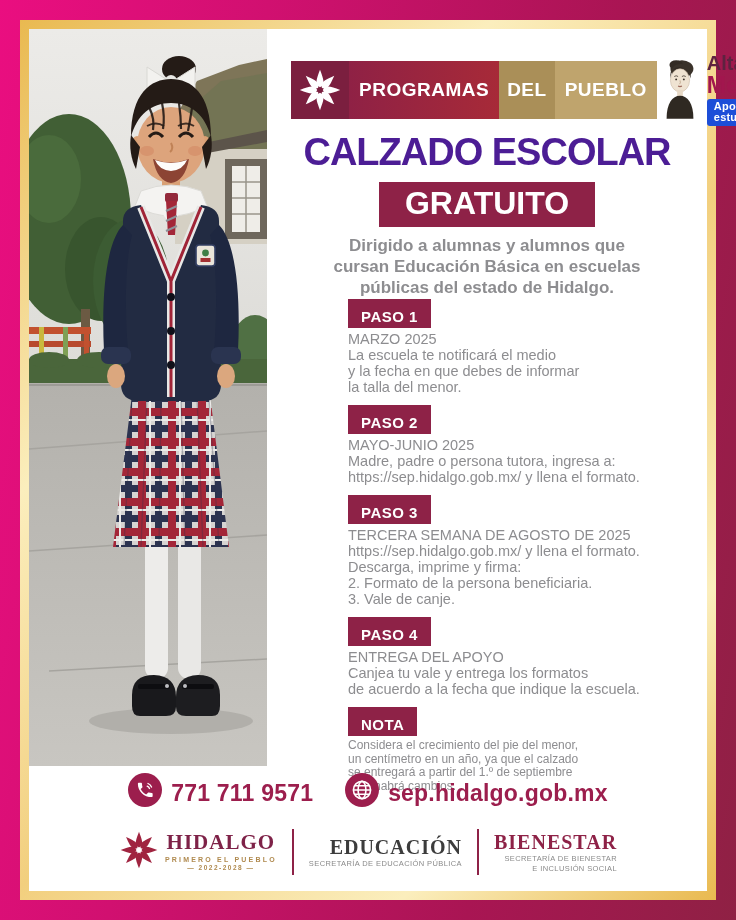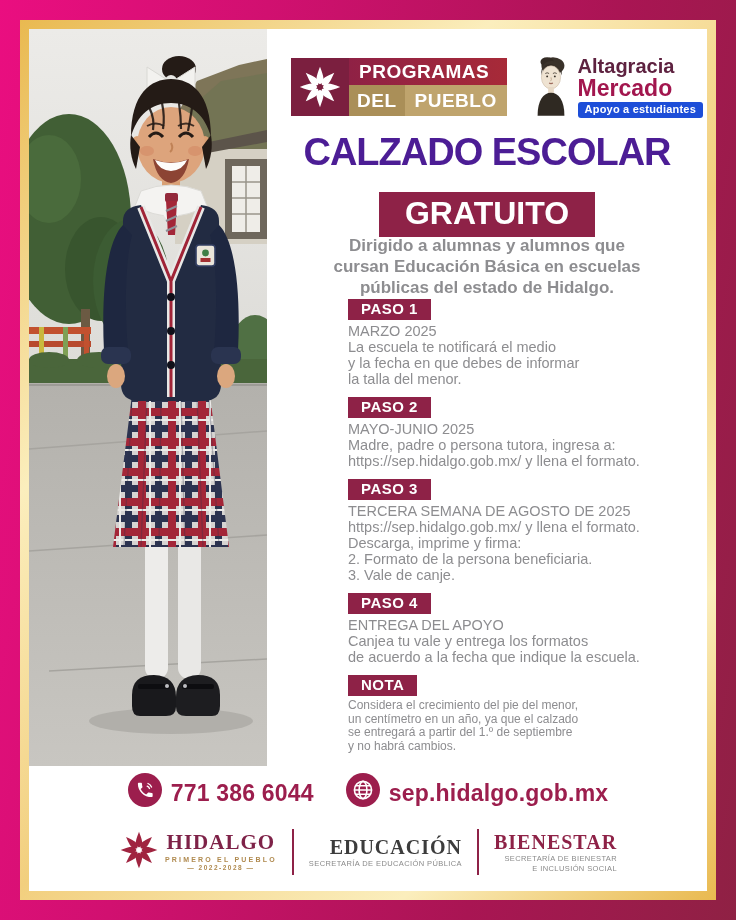--- a/index.html
+++ b/index.html
@@ -14,48 +14,48 @@
   .photo{position:absolute;left:0;top:0;width:238px;height:737px;overflow:hidden;}
   .photo svg{display:block;width:100%;height:100%;}
 
   
   .right-col{position:absolute;left:238px;top:0;width:440px;height:745px;}
   .header-row{position:absolute;top:24px;left:24px;right:4px;display:flex;
     justify-content:space-between;align-items:center;}
 
   .prog-logo{display:flex;align-items:stretch;}
   .prog-star{width:58px;height:58px;background:#7b1f3f;display:flex;align-items:center;justify-content:center;}
-  .prog-bands{display:flex;flex-direction:column;}
+  .prog-bands{display:flex;}
   .prog-band1{background:linear-gradient(90deg,#8f2145,#a72a38);color:#fff;font-weight:800;
     font-size:19px;letter-spacing:.5px;padding:3px 10px 2px;display:flex;align-items:center;}
   .prog-band2{display:flex;flex:1;}
   .prog-del{background:#aa8f58;color:#fff;font-weight:800;font-size:19px;letter-spacing:.5px;
     padding:2px 8px;display:flex;align-items:center;}
   .prog-pueblo{background:#bfa46d;color:#fff;font-weight:800;font-size:19px;letter-spacing:.5px;
     padding:2px 10px;display:flex;align-items:center;flex:1;}
 
   .alta-logo{display:flex;align-items:center;gap:4px;}
   .alta-text{display:flex;flex-direction:column;align-items:flex-start;line-height:1;}
   .alta-name1{color:#5e2240;font-weight:800;font-size:20px;}
   .alta-name2{color:#a2164e;font-weight:800;font-size:23px;margin-top:1px;}
   .alta-badge{background:#1d4ed8;color:#fff;font-weight:700;font-size:11px;
     padding:2px 7px 3px;border-radius:3px;margin-top:2px;letter-spacing:.2px;}
 
   .title-wrap{position:absolute;top:104px;left:0;right:0;text-align:center;}
   .title-line1{color:#4c1d95;font-weight:800;font-size:38px;letter-spacing:-1px;line-height:1.05;}
   .title-line2{display:inline-block;background:#8e2247;color:#fff;font-weight:800;font-size:32px;
-    letter-spacing:0;padding:3px 26px 5px;margin-top:19px;}
+    letter-spacing:0;padding:3px 26px 5px;margin-top:9px;}
 
   .intro{position:absolute;top:206px;left:0;right:0;text-align:center;
     color:#8d8d90;font-weight:700;font-size:17px;line-height:21px;}
 
   .steps{position:absolute;top:270px;left:81px;right:2px;}
   .step{margin-bottom:10px;}
   .step-badge{display:inline-block;background:#8e2247;color:#fff;font-weight:800;font-size:15px;
-    letter-spacing:.5px;padding:1px 13px 3px;min-width:66px;text-align:center;box-sizing:border-box;margin-bottom:3px;}
+    letter-spacing:.5px;padding:9px 13px 3px;min-width:66px;text-align:center;box-sizing:border-box;margin-bottom:3px;}
   .step-line{color:#8d8d90;font-size:14.5px;line-height:16px;font-weight:400;}
   .nota .step-line{font-size:12px;line-height:13.5px;}
 
   
   .contact{position:absolute;left:0;right:0;top:744px;display:flex;justify-content:center;
     align-items:center;gap:32px;}
   .contact-item{display:flex;align-items:center;gap:9px;color:#9c1e4d;font-weight:800;font-size:23px;
     letter-spacing:.2px;}
 
   
@@ -312,21 +312,21 @@
       <div class="contact-item">
         <span>
           <svg width="34" height="34" viewBox="-17 -17 34 34">
             <circle r="17" fill="#9c1e4d"></circle>
             <g transform="translate(-9.5,-9.5) scale(0.79)" fill="#ffffff">
               <path d="M6.6 10.8c1.5 3 3.9 5.4 6.9 6.9l2.3-2.3c.3-.3.7-.4 1.1-.2 1.2.4 2.5.6 3.8.6.6 0 1 .4 1 1V20c0 .6-.4 1-1 1C10.6 21 3 13.4 3 4c0-.6.4-1 1-1h3.2c.6 0 1 .4 1 1 0 1.3.2 2.6.6 3.8.1.4 0 .8-.2 1.1l-2.3 2.3z"></path>
               <path d="M14.8 7.2 a5 5 0 0 1 2.9 2.9 M15.8 3.8 a8.5 8.5 0 0 1 4.5 4.5" stroke="#ffffff" stroke-width="1.7" fill="none" stroke-linecap="round"></path>
             </g>
           </svg>
         </span>
-        <span>771 386 6044</span>
+        <span>771 711 9571</span>
       </div>
       <div class="contact-item">
         <span>
           <svg width="34" height="34" viewBox="-17 -17 34 34">
             <circle r="17" fill="#9c1e4d"></circle>
             <g stroke="#ffffff" stroke-width="1.6" fill="none">
               <circle r="8.6"></circle>
               <ellipse rx="3.9" ry="8.6"></ellipse>
               <path d="M-7.3,-4.3 H7.3 M-8.6,0 H8.6 M-7.3,4.3 H7.3"></path>
             </g>

